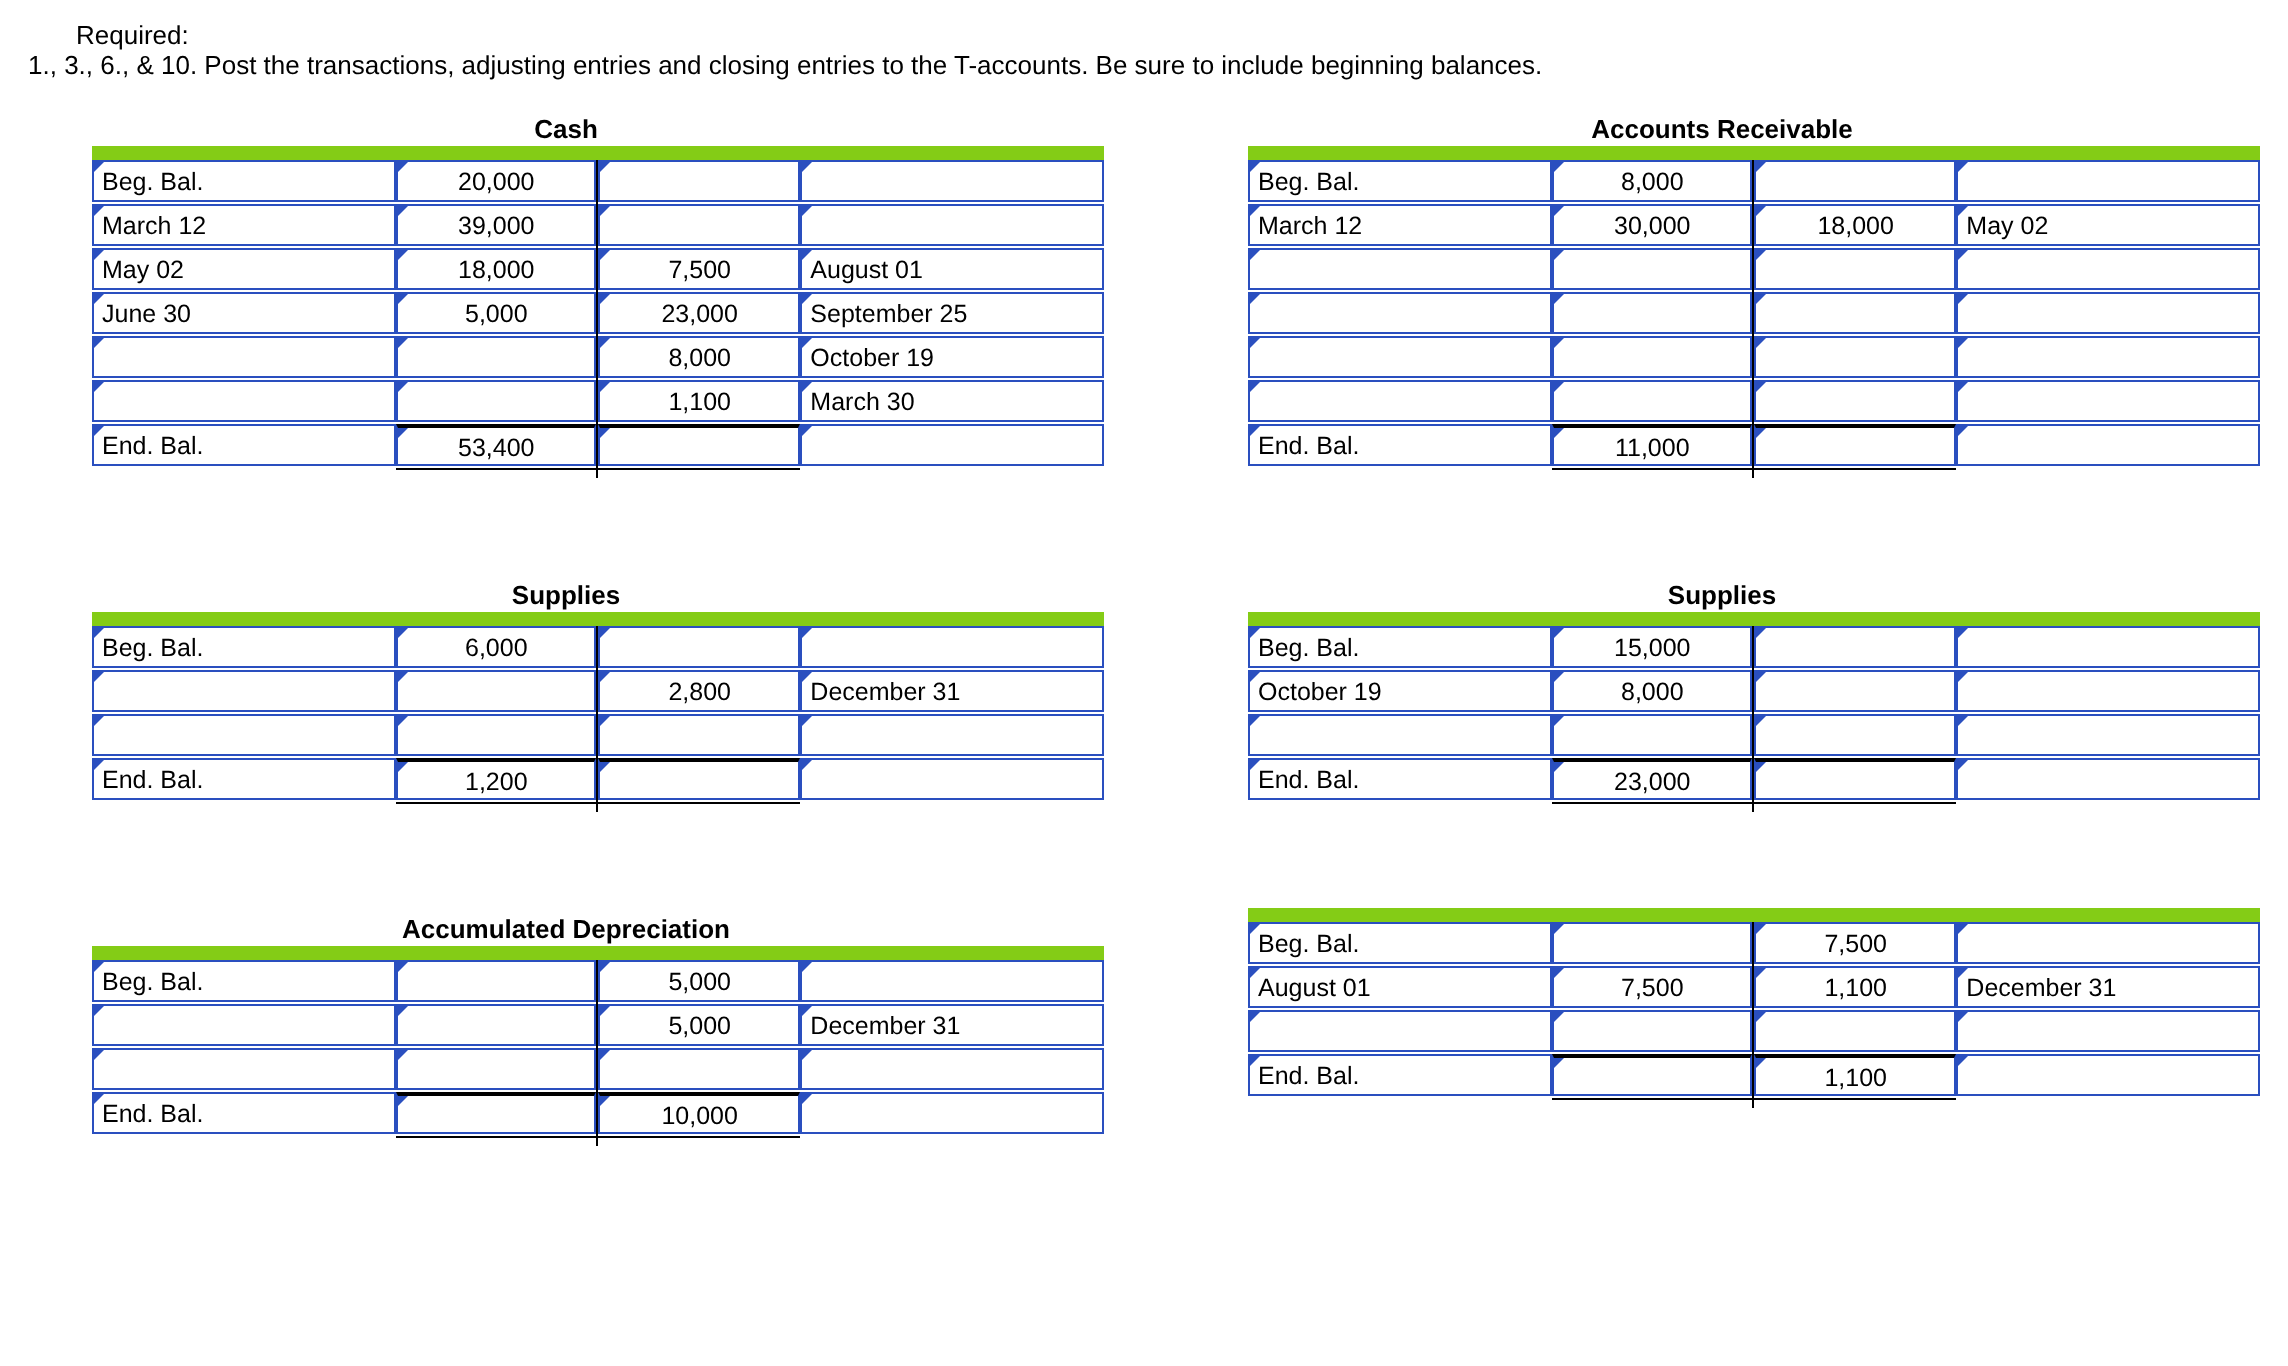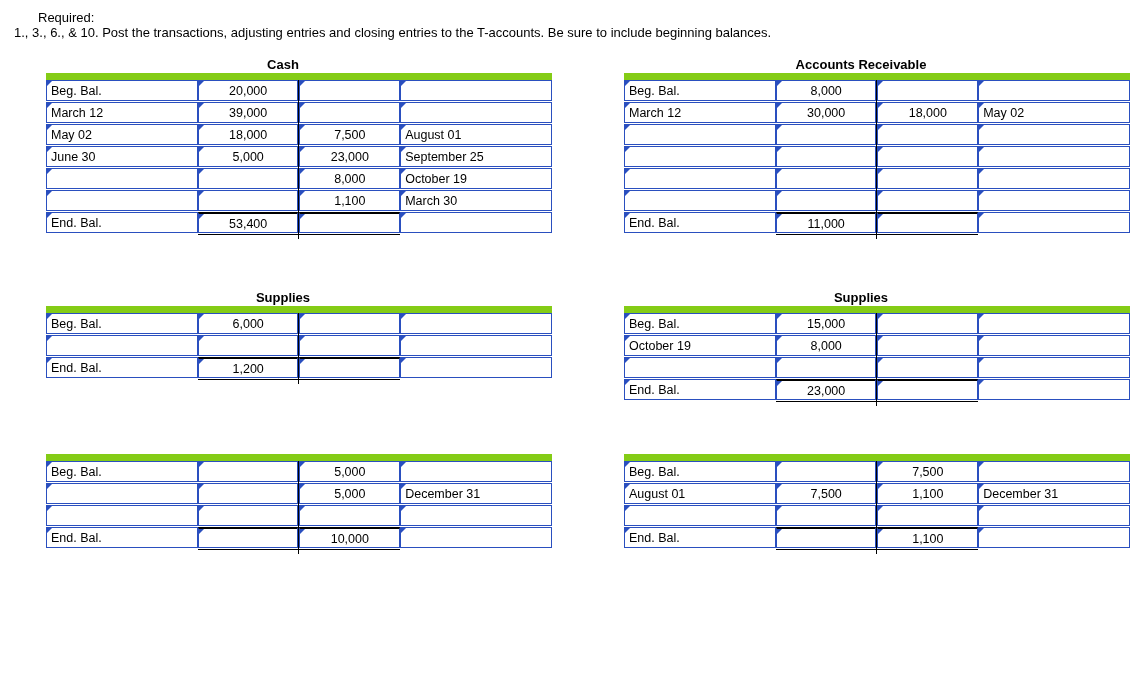--- a/index.html
+++ b/index.html
@@ -376,20 +376,34 @@
               </td>
             </tr>
             <tr>
               <td>
                 <div class="cell lbl"></div>
               </td>
               <td class="center-left">
                 <div class="cell num"></div>
               </td>
               <td class="center-right">
+                <div class="cell num">2,800</div>
+              </td>
+              <td>
+                <div class="cell lbl">December 31</div>
+              </td>
+            </tr>
+            <tr>
+              <td>
+                <div class="cell lbl"></div>
+              </td>
+              <td class="center-left">
+                <div class="cell num"></div>
+              </td>
+              <td class="center-right">
                 <div class="cell num"></div>
               </td>
               <td>
                 <div class="cell lbl"></div>
               </td>
             </tr>
             <tr class="end-row">
               <td>
                 <div class="cell lbl">End. Bal.</div>
               </td>
@@ -486,20 +500,21 @@
               <td class="amt-under center-left"></td>
               <td class="amt-under"></td>
               <td></td>
             </tr>
           </tbody>
       </table>
     </div>
   </div>
 
   <div class="t-account">
+    <div class="t-title">Accumulated Depreciation</div>
     <div class="t-body">
       <table class="t-table">
         <colgroup>
             <col class="label">
             <col class="amount">
             <col class="amount">
             <col class="label">
           </colgroup>
         <tbody>
             <tr>

